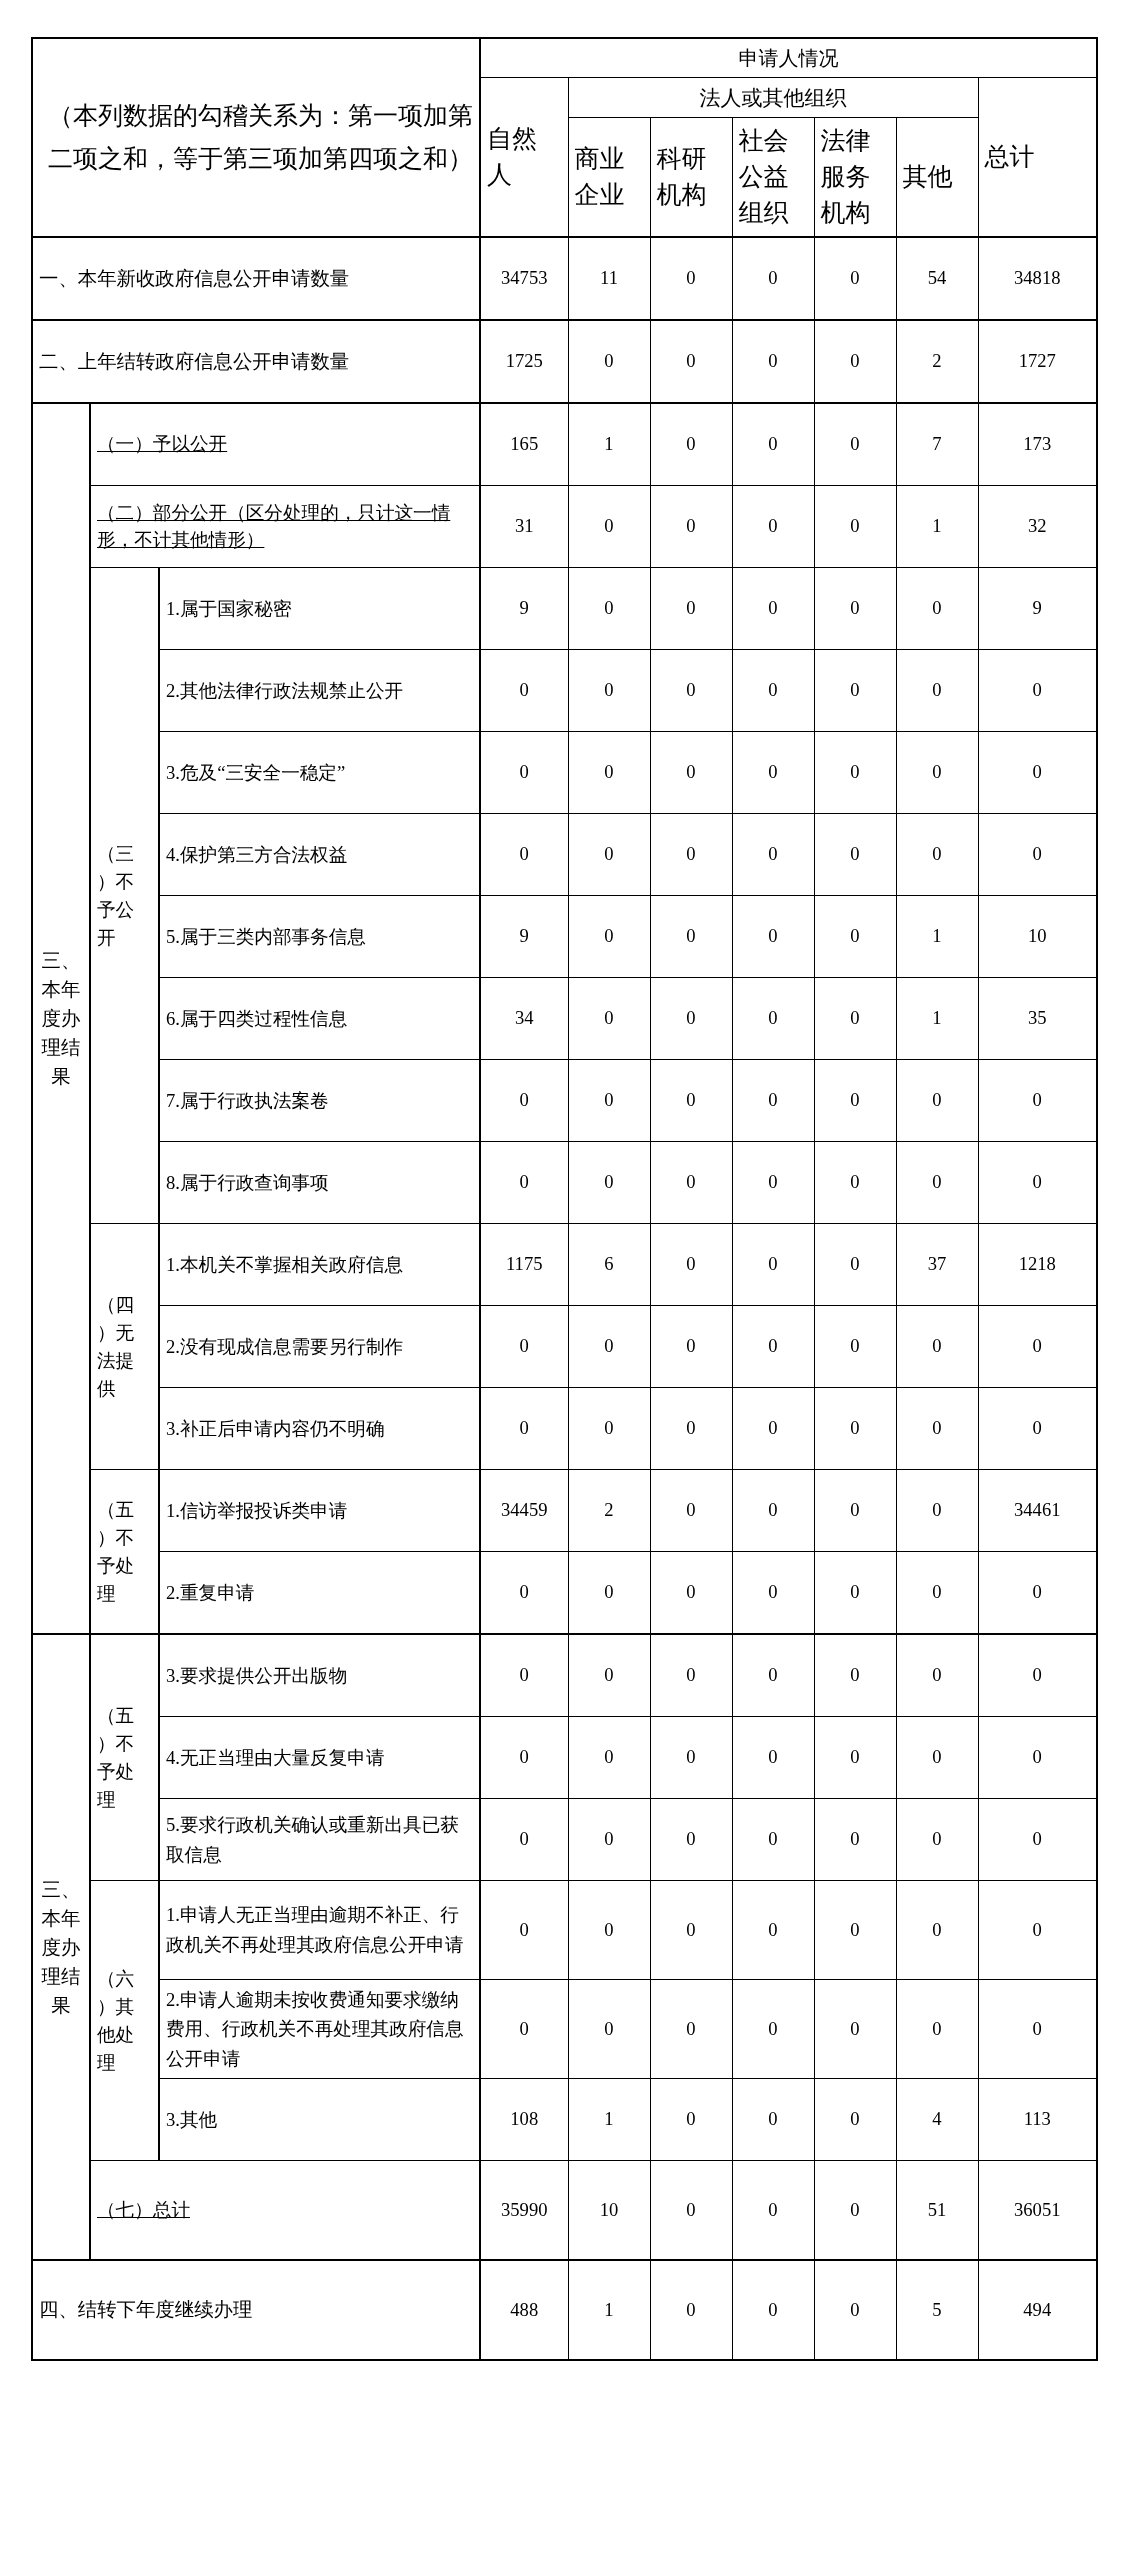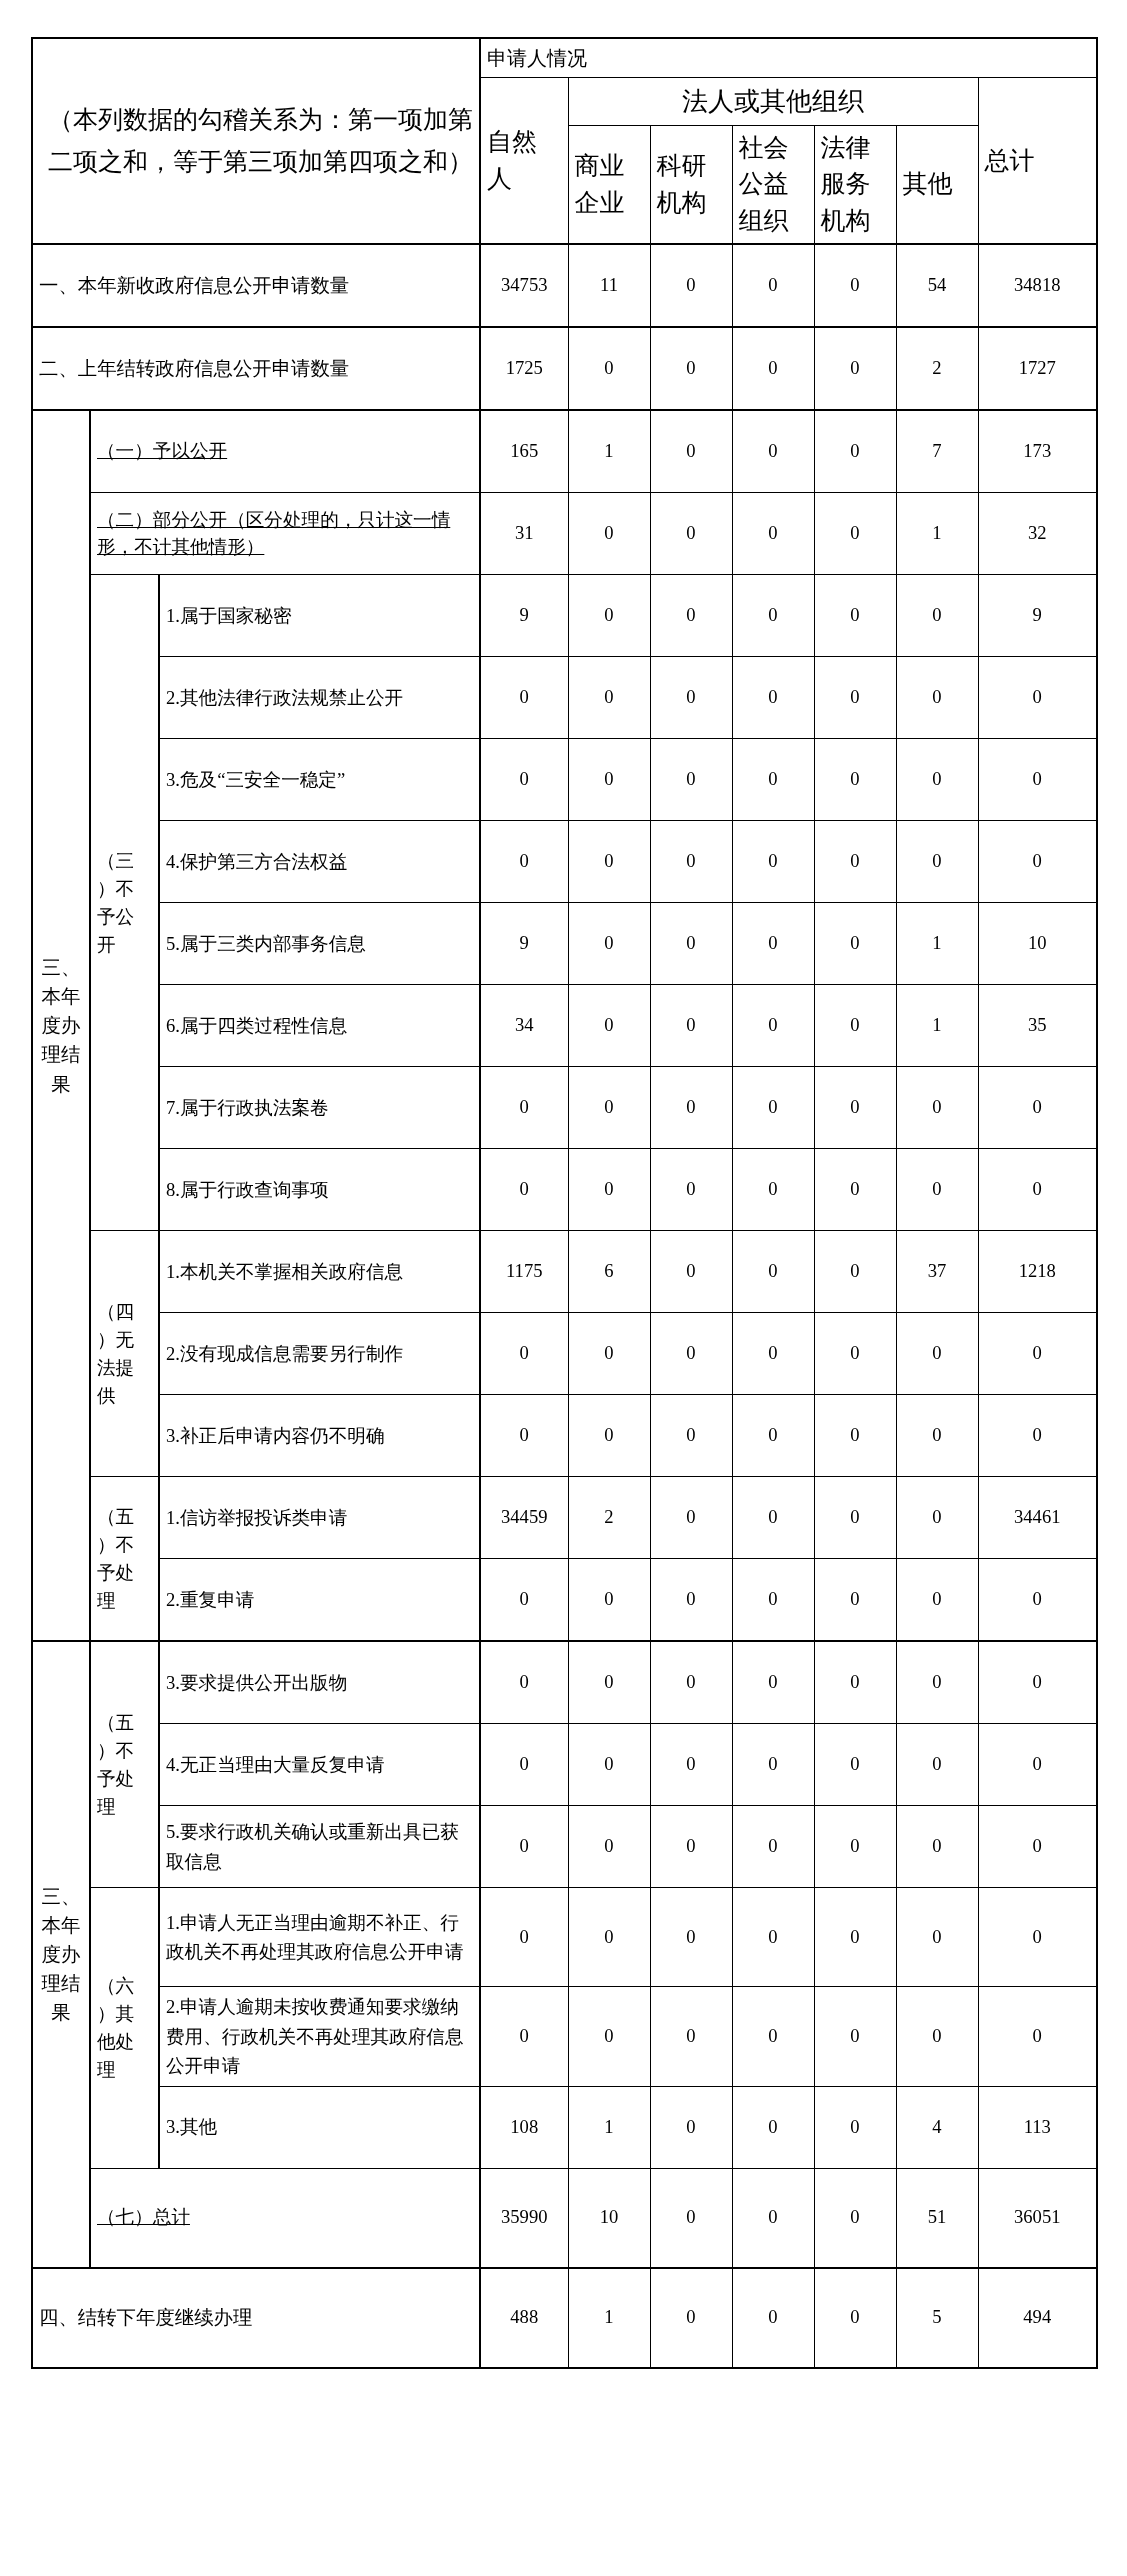--- a/index.html
+++ b/index.html
@@ -31,22 +31,22 @@
     border: 0.7px solid #000000;
     padding: 4.5px 6px;
     font-weight: normal;
     vertical-align: middle;
     word-break: break-word;
   }
   
   table.stats {
     border: 2.2px solid #000000;
   }
-  .hdr-top     { text-align: left; font-size: 20px; }
-  .hdr-sub     { text-align: center; font-size: 26px; }
+  .hdr-top     { text-align: center; font-size: 20px; }
+  .hdr-sub     { text-align: center; font-size: 21px; }
   .hdr-col     { text-align: left; font-size: 25px; }
   .note-cell   { text-align: right; font-size: 25px; line-height: 1.7; padding: 10.4px 12px; }
   .lvl1        { text-align: left; font-size: 19.4px; padding-left: 12px; }
   .lvl2        { text-align: left; font-size: 18.6px; padding-left: 10.4px; text-decoration: underline; }
   .lvl3        { text-align: left; font-size: 18.6px; padding-left: 9px; line-height: 1.6; }
   .rot-label   { text-align: center; font-size: 19.4px; line-height: 1.5; padding: 3px; }
   .grp-label   { text-align: left; font-size: 18.6px; line-height: 1.5; padding: 3px; }
   .num         { text-align: center; font-size: 18.6px; }
   .thick-top   { border-top: 2.2px solid #000000 !important; }
   .thick-bottom{ border-bottom: 2.2px solid #000000 !important; }

